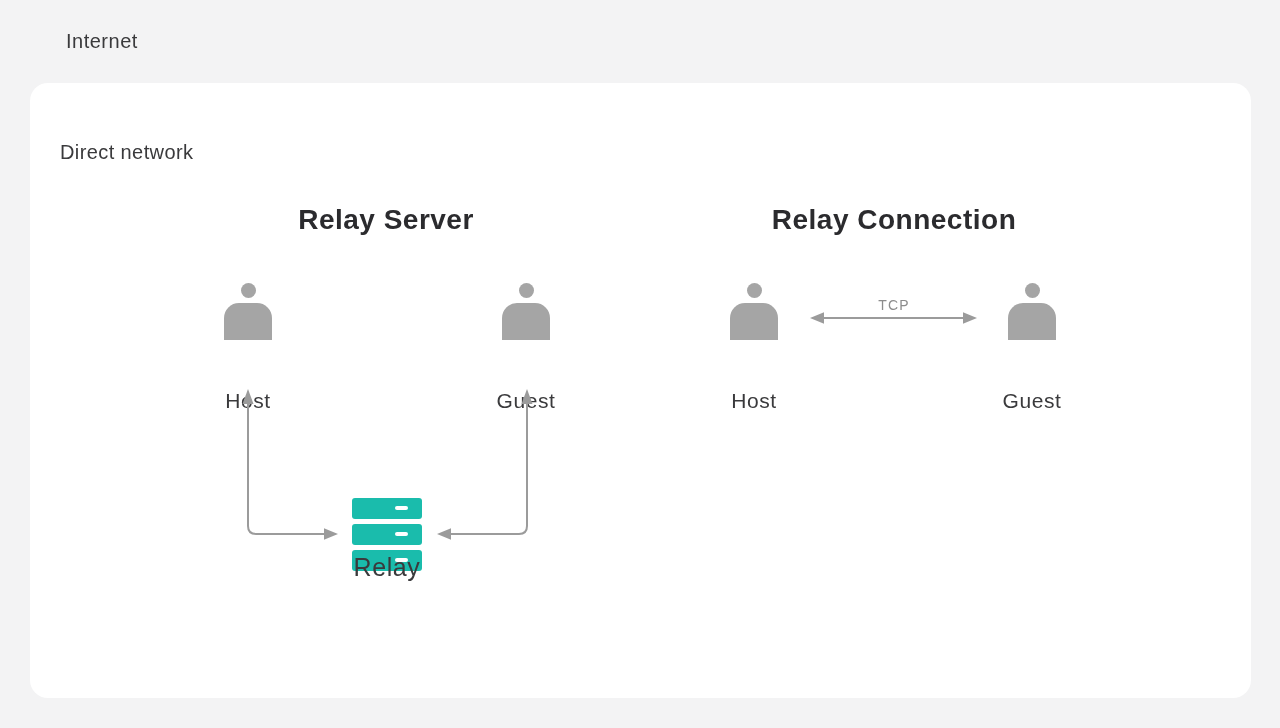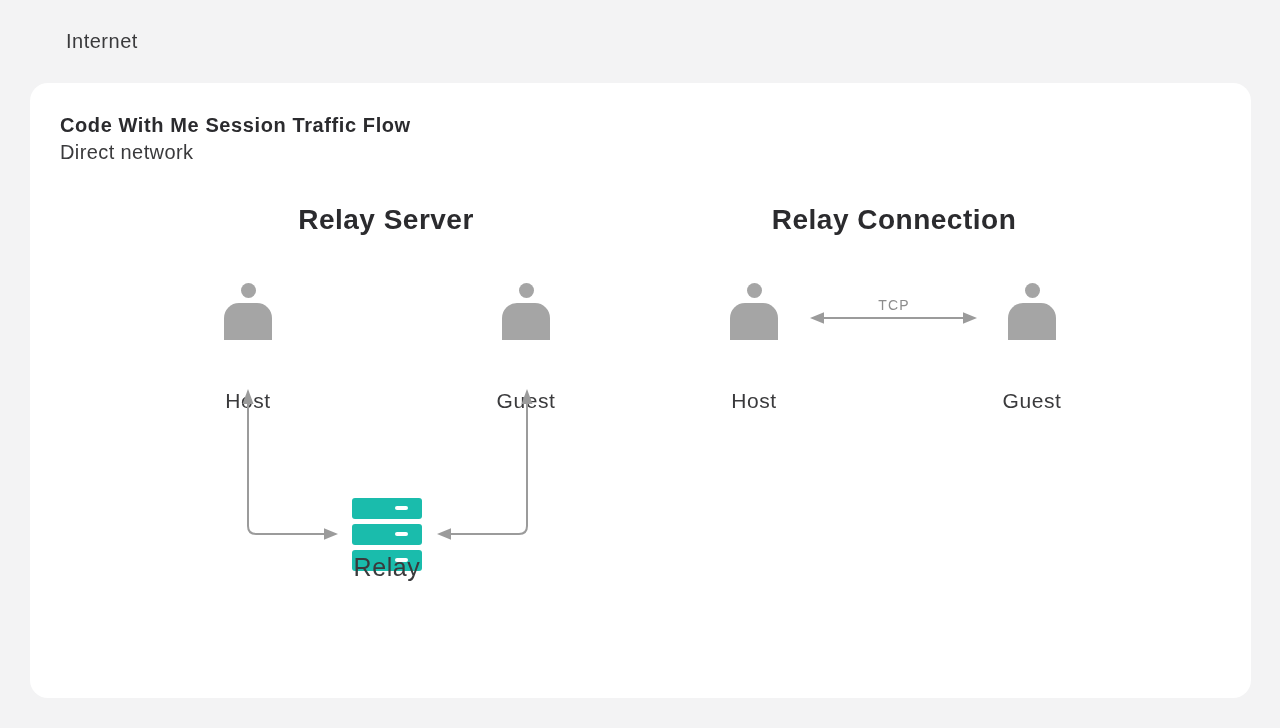--- a/index.html
+++ b/index.html
@@ -130,21 +130,20 @@
   }
   .arrowhead { fill: var(--arrow-gray, #9b9b9b); stroke: none; }
 </style>
 </head>
 <body>
 
 <div class="internet-label">Internet</div>
 
 <div class="card">
 
-  <div class="card-title">Code With Me Session Traffic Flow</div>
   <div class="card-subtitle">Direct network</div>
 
   <div class="section-heading relay">Relay Server</div>
 
   <div class="person relay-host">
     <div class="head"></div>
     <div class="torso"></div>
   </div>
   <div class="person relay-guest">
     <div class="head"></div>

